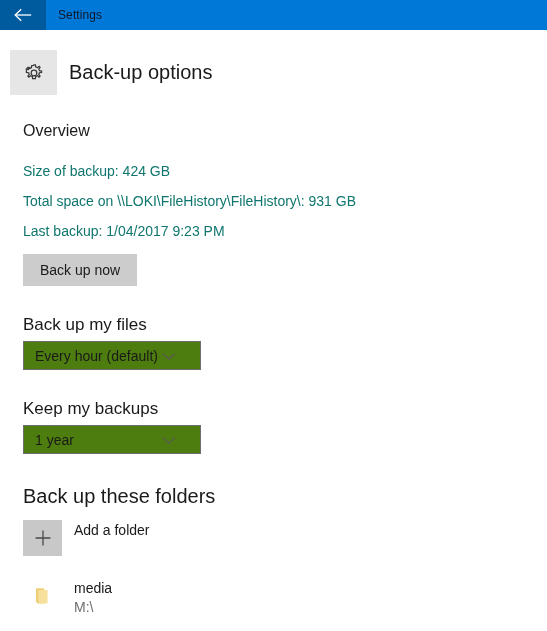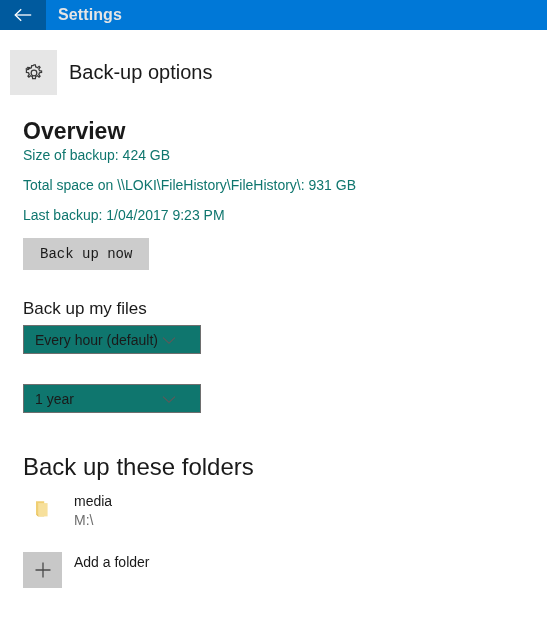--- a/index.html
+++ b/index.html
@@ -31,24 +31,23 @@
     height: 30px;
     background: #005a9e;
     display: flex;
     align-items: center;
     justify-content: center;
     cursor: pointer;
   }
   .back-btn svg { display: block; }
   .titlebar-title {
     margin-left: 12px;
-    font-size: 16px;
-    color: #e5e5e5;
+    font-size: 12px;
+    color: #0f172a;
     letter-spacing: .1px;
-    font-weight: bold;
   }
 
   
   .page-header {
     position: absolute;
     top: 50px;
     left: 10px;
     display: flex;
     align-items: center;
   }
@@ -72,80 +71,80 @@
   }
 
   
   .content {
     position: absolute;
     top: 118px;
     left: 23px;
     width: 500px;
   }
   .section-head {
-    font-size: 23px;
-    font-weight: 700;
+    font-size: 16px;
+    font-weight: 400;
     color: #1a1a1a;
     line-height: 26px;
-    margin: 0 0 2px 0;
+    margin: 0 0 18px 0;
   }
   .info-line {
     font-size: 14px;
     color: #0f766e;
     line-height: 18px;
     margin-bottom: 12px;
     white-space: nowrap;
   }
   .info-line.first { margin-bottom: 12px; }
 
   .btn {
     display: inline-block;
     background: #cccccc;
     border: 1px solid #cccccc;
     color: #1a1a1a;
-    font-family: Liberation Mono, monospace;
+    font-family: Liberation Sans, sans-serif;
     font-size: 14px;
     padding: 6px 16px;
     margin-top: 2px;
     cursor: pointer;
     line-height: 18px;
   }
 
   .field-group { margin-top: 30px; }
   .field-label {
     font-size: 17px;
     color: #1a1a1a;
     line-height: 18px;
     margin-bottom: 7px;
   }
   .dropdown {
     width: 178px;
     height: 29px;
     box-sizing: border-box;
     border: 1px solid #6e6e6e;
-    background: #0f766e;
+    background: #4d7c0f;
     display: flex;
     align-items: center;
     justify-content: space-between;
     padding: 0 24px 0 11px;
     cursor: pointer;
   }
   .dropdown-value {
     font-size: 14px;
     color: #1a1a1a;
     line-height: 18px;
   }
   .chev { display: block; }
 
   .folders-head {
-    font-size: 24px;
+    font-size: 20px;
     font-weight: 300;
     color: #1a1a1a;
     line-height: 26px;
-    margin-top: 41px;
+    margin-top: 29px;
     margin-bottom: 11px;
   }
   .folder-row {
     display: flex;
     align-items: flex-start;
     margin-bottom: 22px;
     cursor: pointer;
   }
   .plus-box {
     width: 39px;
@@ -222,50 +221,51 @@
       <span class="dropdown-value">Every hour (default)</span>
       <span class="chev">
         <svg width="14" height="9" viewBox="0 0 14 9">
           <path d="M1 1.6 L7 7.2 L13 1.6" fill="none" stroke="#5a5a5a" stroke-width="1.1"></path>
         </svg>
       </span>
     </div>
   </div>
 
   <div class="field-group">
+    <div class="field-label">Keep my backups</div>
     <div class="dropdown">
       <span class="dropdown-value">1 year</span>
       <span class="chev">
         <svg width="14" height="9" viewBox="0 0 14 9">
           <path d="M1 1.6 L7 7.2 L13 1.6" fill="none" stroke="#5a5a5a" stroke-width="1.1"></path>
         </svg>
       </span>
     </div>
   </div>
 
   <div class="folders-head">Back up these folders</div>
 
   <div class="folder-row">
+    <div class="plus-box">
+      <svg width="20" height="20" viewBox="0 0 20 20">
+        <path d="M10 2.5 V17.5 M2.5 10 H17.5" fill="none" stroke="#4a4a4a" stroke-width="1.3"></path>
+      </svg>
+    </div>
+    <div class="row-texts">
+      <div class="row-title">Add a folder</div>
+    </div>
+  </div>
+
+  <div class="folder-row">
     <div class="folder-icon-wrap">
       <svg width="22" height="22" viewBox="0 0 22 22">
         <path d="M4 3.2 L12.2 3.2 L12.2 18.4 L6.2 18.4 L4 16.6 Z" fill="#f0cf73"></path>
         <path d="M6.2 5.1 L15.6 5.1 L15.6 18.4 L6.2 18.4 Z" fill="#f7e09c"></path>
         <path d="M4 16.6 L6.2 18.4 L6.2 16.6 Z" fill="#e3bf62"></path>
       </svg>
     </div>
     <div class="row-texts">
       <div class="row-title">media</div>
       <div class="row-sub">M:\</div>
     </div>
   </div>
 
-  <div class="folder-row">
-    <div class="plus-box">
-      <svg width="20" height="20" viewBox="0 0 20 20">
-        <path d="M10 2.5 V17.5 M2.5 10 H17.5" fill="none" stroke="#4a4a4a" stroke-width="1.3"></path>
-      </svg>
-    </div>
-    <div class="row-texts">
-      <div class="row-title">Add a folder</div>
-    </div>
-  </div>
-
 </div>
 
 </body></html>

